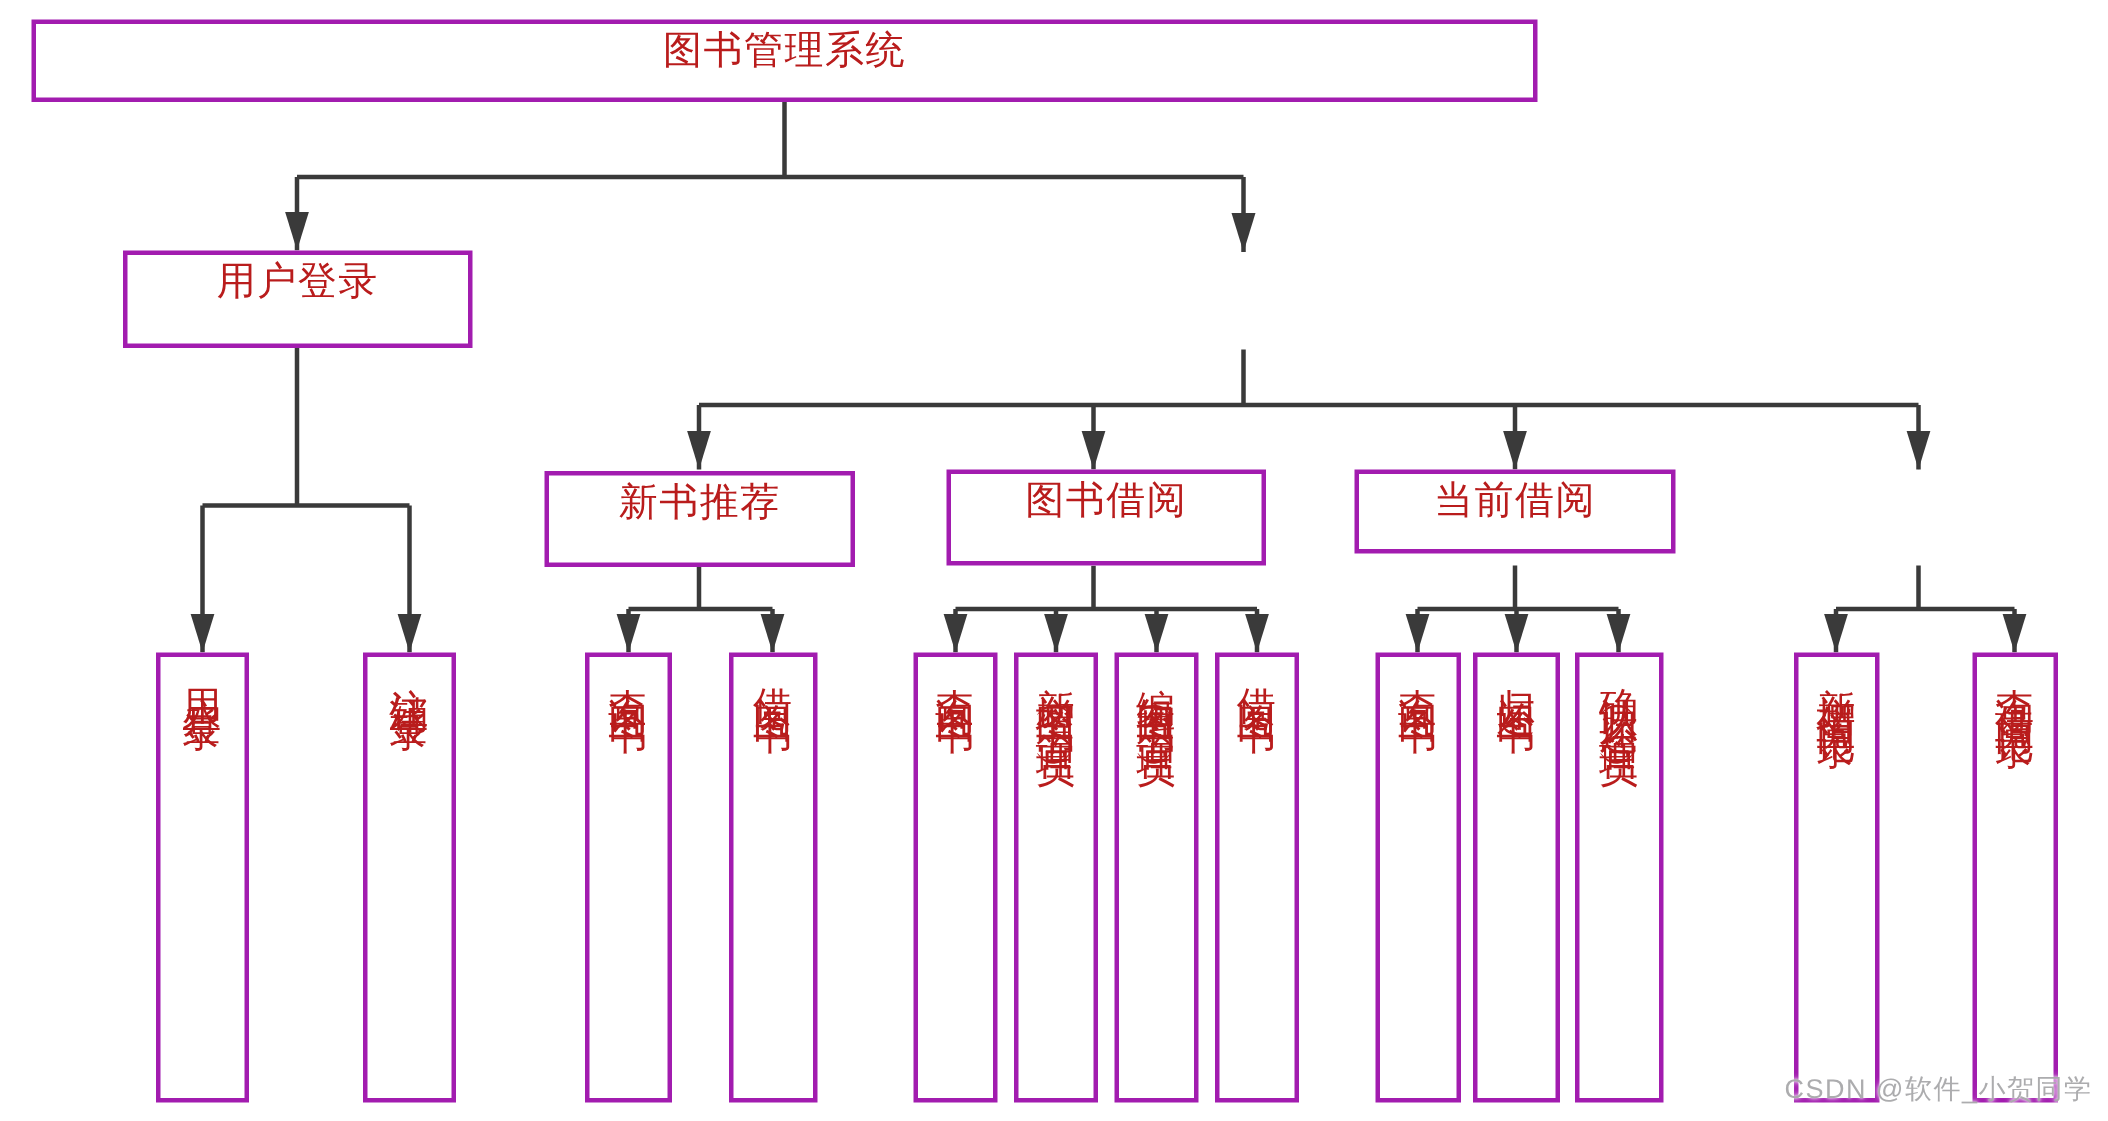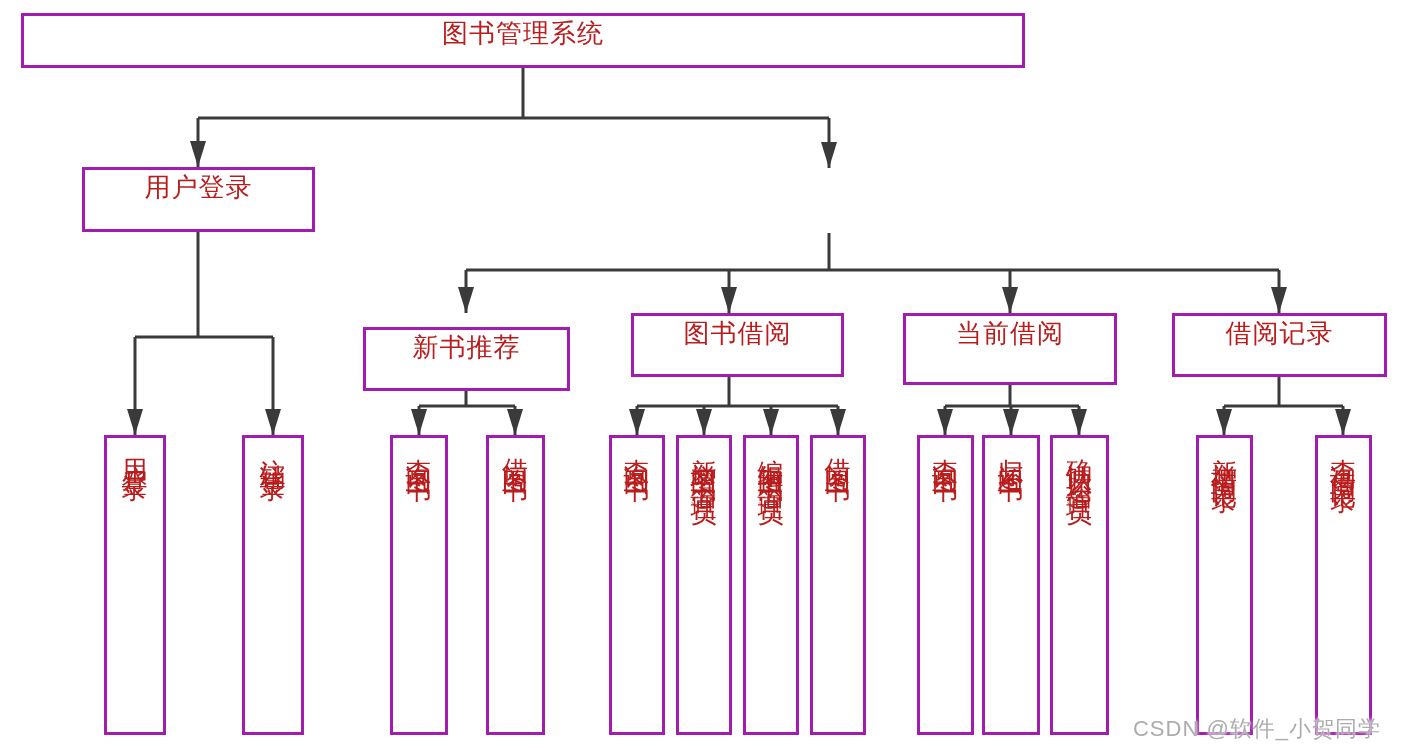--- a/index.html
+++ b/index.html
@@ -46,46 +46,46 @@
     white-space: nowrap;
   }
   .node.v { font-size: 26px; }
 
   
   .root    { left: 21px;   top: 13px;  width: 1004px; height: 55px; }
 
   .l2-user { left: 82px;   top: 167px; width: 233px; height: 65px; }
   .l2-book { left: 712px;  top: 168px; width: 235px; height: 65px; }
 
-  .l3-new  { left: 363px;  top: 327px; width: 207px; height: 64px; }
+  .l3-new  { left: 363px;  top: 314px; width: 207px; height: 64px; }
   .l3-bor  { left: 631px;  top: 313px; width: 213px; height: 64px; }
-  .l3-cur  { left: 903px;  top: 313px; width: 214px; height: 72px; }
+  .l3-cur  { left: 903px;  top: 313px; width: 214px; height: 56px; }
   .l3-rec  { left: 1172px; top: 313px; width: 215px; height: 64px; }
 
   .leaf    { top: 435px; height: 300px; }
   .a1 { left: 104px;  width: 62px; }
   .a2 { left: 242px;  width: 62px; }
   .b1 { left: 390px;  width: 58px; }
   .b2 { left: 486px;  width: 59px; }
   .c1 { left: 609px;  width: 56px; }
   .c2 { left: 676px;  width: 56px; }
   .c3 { left: 743px;  width: 56px; }
   .c4 { left: 810px;  width: 56px; }
   .d1 { left: 917px;  width: 57px; }
   .d2 { left: 982px;  width: 58px; }
   .d3 { left: 1050px; width: 59px; }
   .e1 { left: 1196px; width: 57px; }
   .e2 { left: 1315px; width: 57px; }
 
   .watermark {
     position: absolute;
     z-index: 3;
-    right: 24px;
+    right: 10px;
     top: 714px;
-    font-size: 22px;
+    font-size: 18px;
     color: rgba(168,168,170,0.95);
     letter-spacing: 1px;
     text-shadow: 0 0 2px #ffffff, 0 0 4px #ffffff;
     white-space: nowrap;
   }
 </style>
 </head>
 <body>
 
 <div class="canvas">
@@ -141,23 +141,20 @@
 
   <div class="node h l3-new">
     <span>新书推荐</span>
   </div>
   <div class="node h l3-bor">
     <span>图书借阅</span>
   </div>
   <div class="node h l3-cur">
     <span>当前借阅</span>
   </div>
-  <div class="node h l3-rec">
-    <span>借阅记录</span>
-  </div>
 
   <div class="node v leaf a1">
     <span>用户登录</span>
   </div>
   <div class="node v leaf a2">
     <span>注销登录</span>
   </div>
 
   <div class="node v leaf b1">
     <span>查询图书</span>

